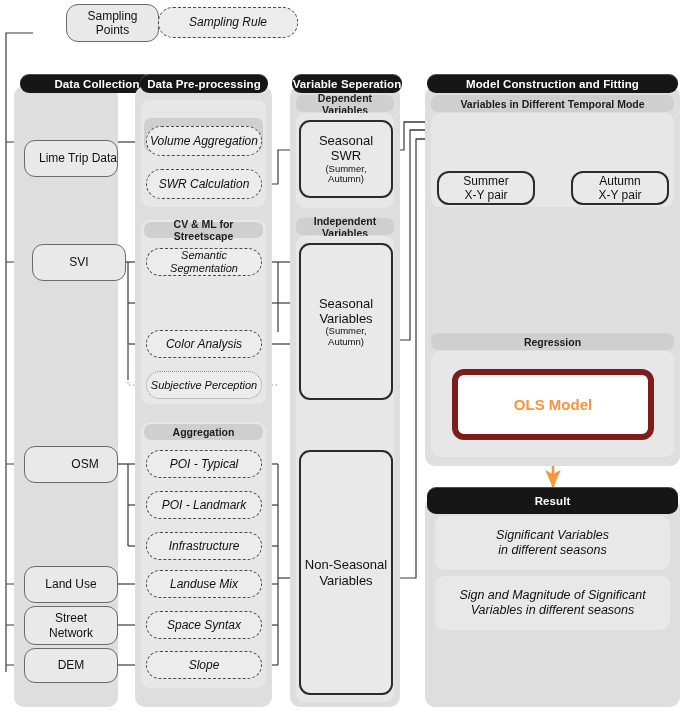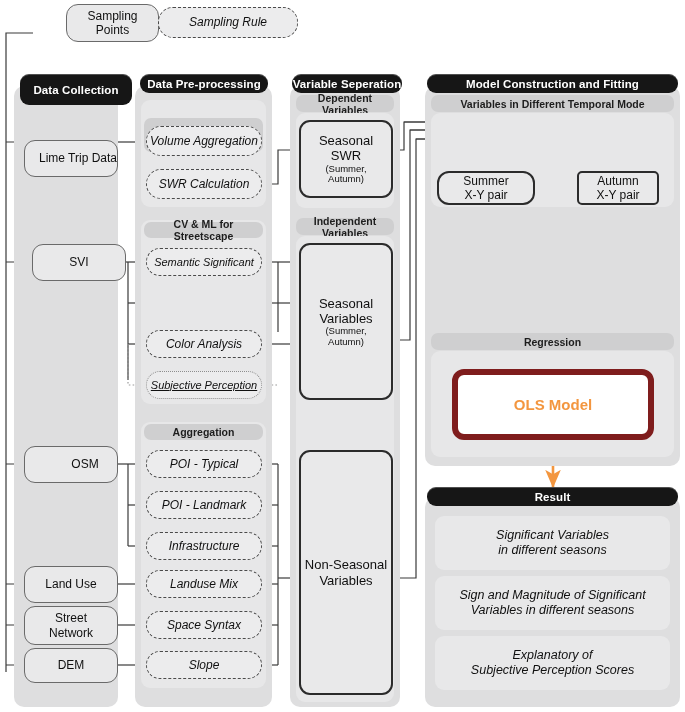--- a/index.html
+++ b/index.html
@@ -187,21 +187,21 @@
       <span class="nodetext">Sampling</span>
       <span class="nodetext">Points</span>
     </span>
   </div>
 
   <div class="node dash" style="left:158px;top:7px;width:140px;height:31px;border-radius:15px;">
     <span>Sampling Rule</span>
   </div>
 
   <div class="panel" style="left:14px;top:86px;width:104px;height:621px;"></div>
-  <div class="panel-head" style="left:20px;top:74px;width:112px;height:31px;">
+  <div class="panel-head" style="left:20px;top:74px;width:112px;height:19px;padding-left:21px;">
     <span>Data Collection</span>
   </div>
 
   <div class="node" style="left:24px;top:140px;width:94px;height:37px;justify-content:flex-end;">
     <span>Lime Trip Data</span>
   </div>
   <div class="node" style="left:32px;top:244px;width:94px;height:37px;">
     <span>SVI</span>
   </div>
   <div class="node" style="left:24px;top:446px;width:94px;height:37px;padding-left:28px;">
@@ -234,26 +234,26 @@
   </div>
   <div class="node dash" style="left:146px;top:169px;width:116px;height:30px;border-radius:15px;">
     <span>SWR Calculation</span>
   </div>
 
   <div class="sub" style="left:141px;top:220px;width:125px;height:184px;"></div>
   <div class="sub-head" style="left:144px;top:222px;width:119px;height:16px;">
     <span>CV &amp; ML for Streetscape</span>
   </div>
   <div class="node dash" style="left:146px;top:248px;width:116px;height:28px;border-radius:14px;font-size:11px;">
-    <span>Semantic Significant</span>
+    <span>Semantic Segmentation</span>
   </div>
   <div class="node dash" style="left:146px;top:330px;width:116px;height:28px;border-radius:14px;">
     <span>Color Analysis</span>
   </div>
-  <div class="node dotted" style="left:146px;top:371px;width:116px;height:28px;border-radius:14px;font-size:11px;text-decoration:underline;">
+  <div class="node dotted" style="left:146px;top:371px;width:116px;height:28px;border-radius:14px;font-size:11px;">
     <span>Subjective Perception</span>
   </div>
 
   <div class="sub" style="left:141px;top:422px;width:125px;height:266px;"></div>
   <div class="sub-head" style="left:144px;top:424px;width:119px;height:16px;">
     <span>Aggregation</span>
   </div>
   <div class="node dash" style="left:146px;top:450px;width:116px;height:28px;border-radius:14px;">
     <span>POI - Typical</span>
   </div>
@@ -319,52 +319,46 @@
     <span>Variables in Different Temporal Mode</span>
   </div>
   <div class="sub" style="left:431px;top:113px;width:243px;height:94px;"></div>
 
   <div class="node thick" style="left:437px;top:171px;width:98px;height:34px;border-radius:12px;">
     <span style="display:block">
       <span class="nodetext">Summer</span>
       <span class="nodetext">X-Y pair</span>
     </span>
   </div>
-  <div class="node thick" style="left:571px;top:171px;width:82px;height:34px;border-radius:5px;margin-left:6px;">
+  <div class="node thick" style="left:571px;top:171px;width:98px;height:34px;border-radius:12px;">
     <span style="display:block">
       <span class="nodetext">Autumn</span>
       <span class="nodetext">X-Y pair</span>
     </span>
   </div>
 
   <div class="sub-head" style="left:431px;top:333px;width:243px;height:17px;">
     <span>Regression</span>
   </div>
   <div class="sub" style="left:431px;top:351px;width:243px;height:106px;"></div>
   <div class="node orange" style="left:452px;top:369px;width:202px;height:71px;">
     <span>OLS Model</span>
   </div>
 
   <div class="panel" style="left:425px;top:497px;width:255px;height:210px;"></div>
-  <div class="panel-head" style="left:427px;top:487px;width:251px;height:19px;">
+  <div class="panel-head" style="left:427px;top:487px;width:251px;height:27px;">
     <span>Result</span>
   </div>
 
   <div class="node white-soft" style="left:435px;top:516px;width:235px;height:54px;">
     <span style="display:block">
       <span class="nodetext">Significant Variables</span>
       <span class="nodetext">in different seasons</span>
     </span>
   </div>
   <div class="node white-soft" style="left:435px;top:576px;width:235px;height:54px;">
     <span style="display:block">
       <span class="nodetext">Sign and Magnitude of Significant</span>
       <span class="nodetext">Variables in different seasons</span>
     </span>
   </div>
-  <div class="node white-soft" style="left:435px;top:636px;width:235px;height:54px;">
-    <span style="display:block">
-      <span class="nodetext">Explanatory of</span>
-      <span class="nodetext">Subjective Perception Scores</span>
-    </span>
-  </div>
 
 </div>
 
 </body></html>

